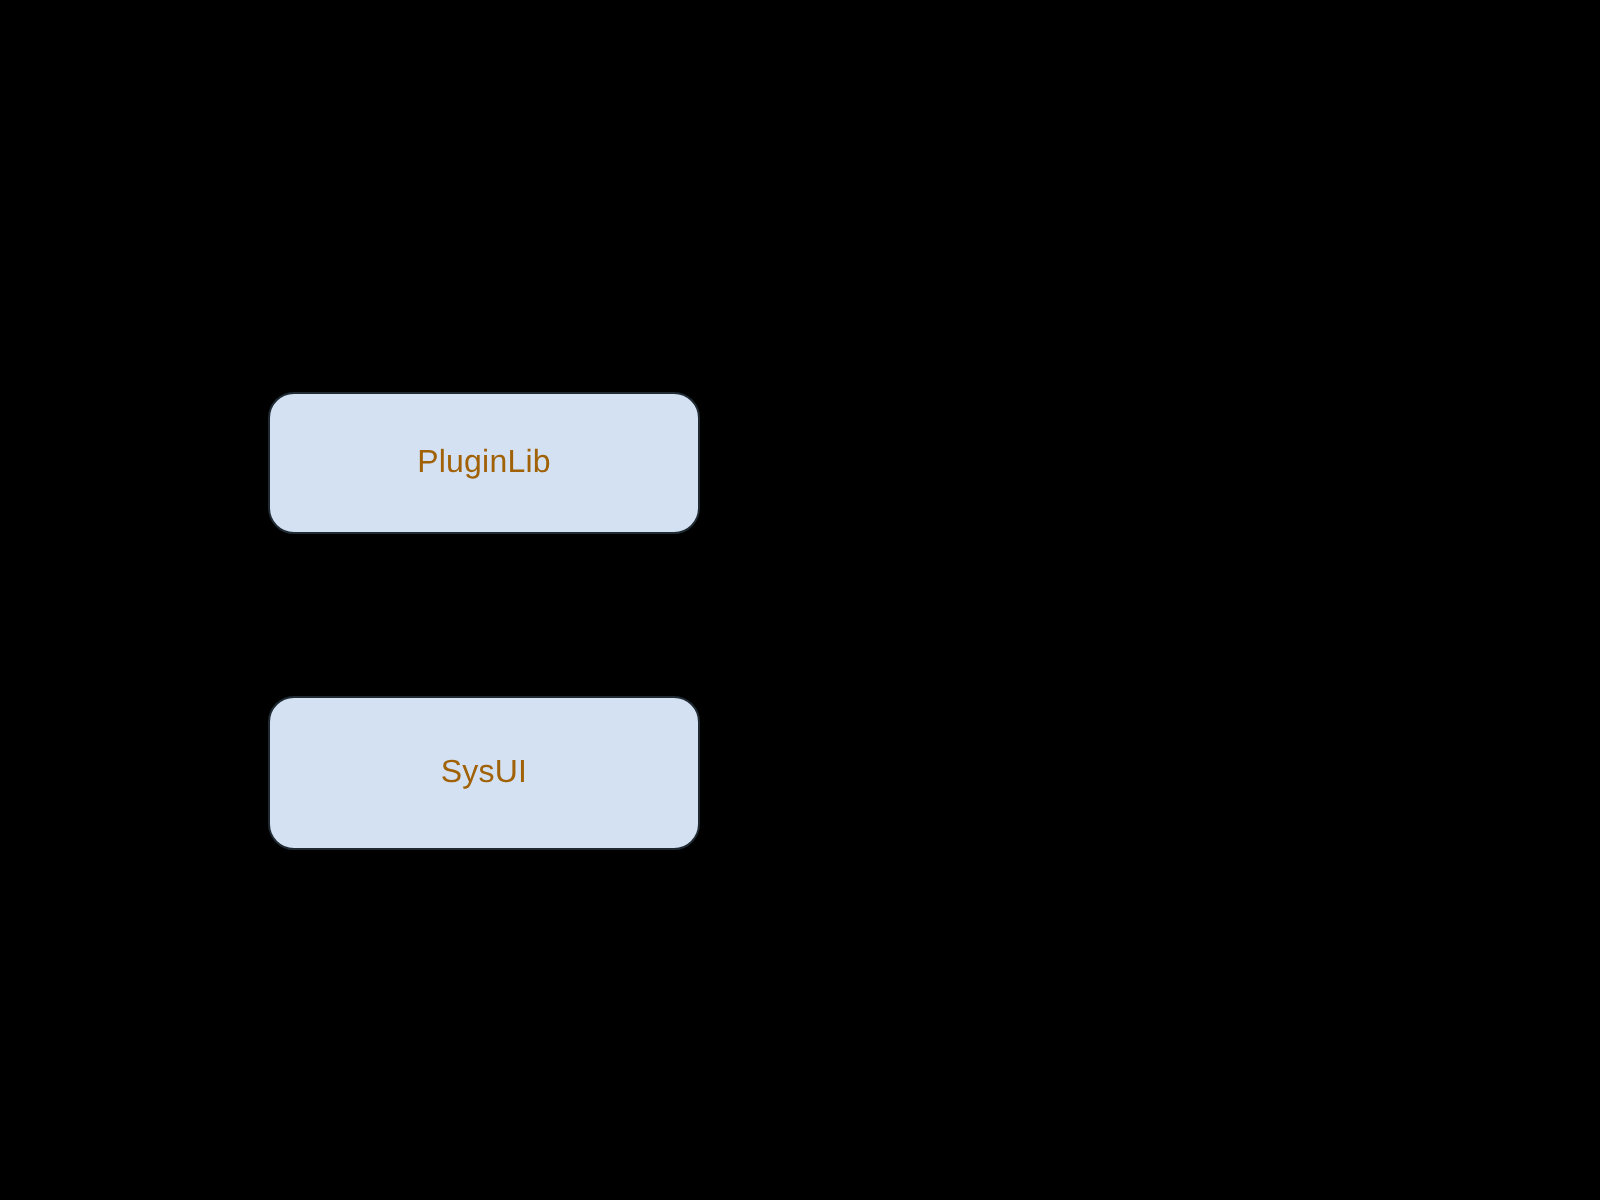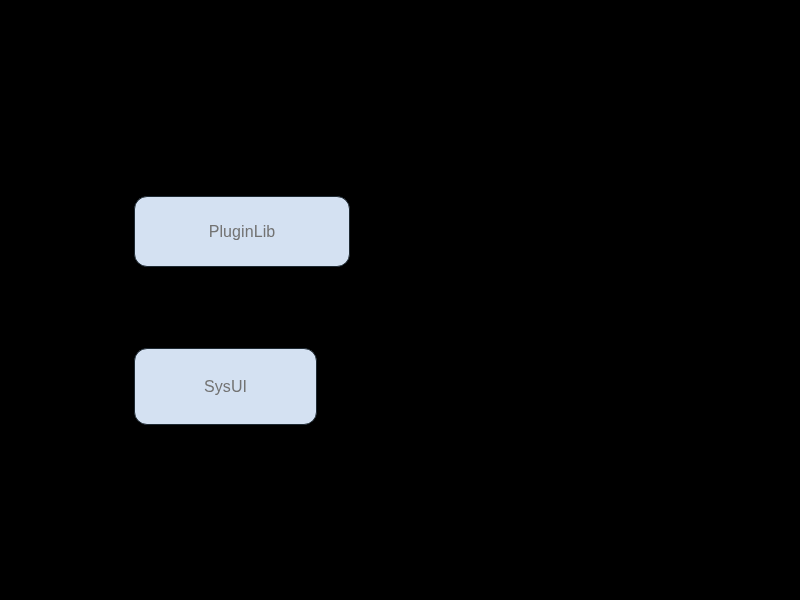--- a/index.html
+++ b/index.html
@@ -20,21 +20,21 @@
     height: 600px;
     background: #000000;
   }
   .node {
     position: absolute;
     box-sizing: border-box;
     display: flex;
     align-items: center;
     justify-content: center;
     text-align: center;
-    color: #737373;
+    color: #a16207;
     font-size: 16px;
     line-height: 1.2;
     letter-spacing: 0.1px;
     -webkit-font-smoothing: antialiased;
   }
   .node-label {
     display: block;
     padding: 0 6px;
     white-space: nowrap;
   }
@@ -47,21 +47,21 @@
     height: 71px;
     background: #d4e1f2;
     border: 1px solid #1f2a33;
     border-radius: 13px;
   }
 
   
   #node-sysui {
     left: 134px;
     top: 348px;
-    width: 183px;
+    width: 216px;
     height: 77px;
     background: #d4e1f2;
     border: 1px solid #1f2a33;
     border-radius: 13px;
   }
 
   
   #node-plugin-apk {
     left: 556px;
     top: 191px;

